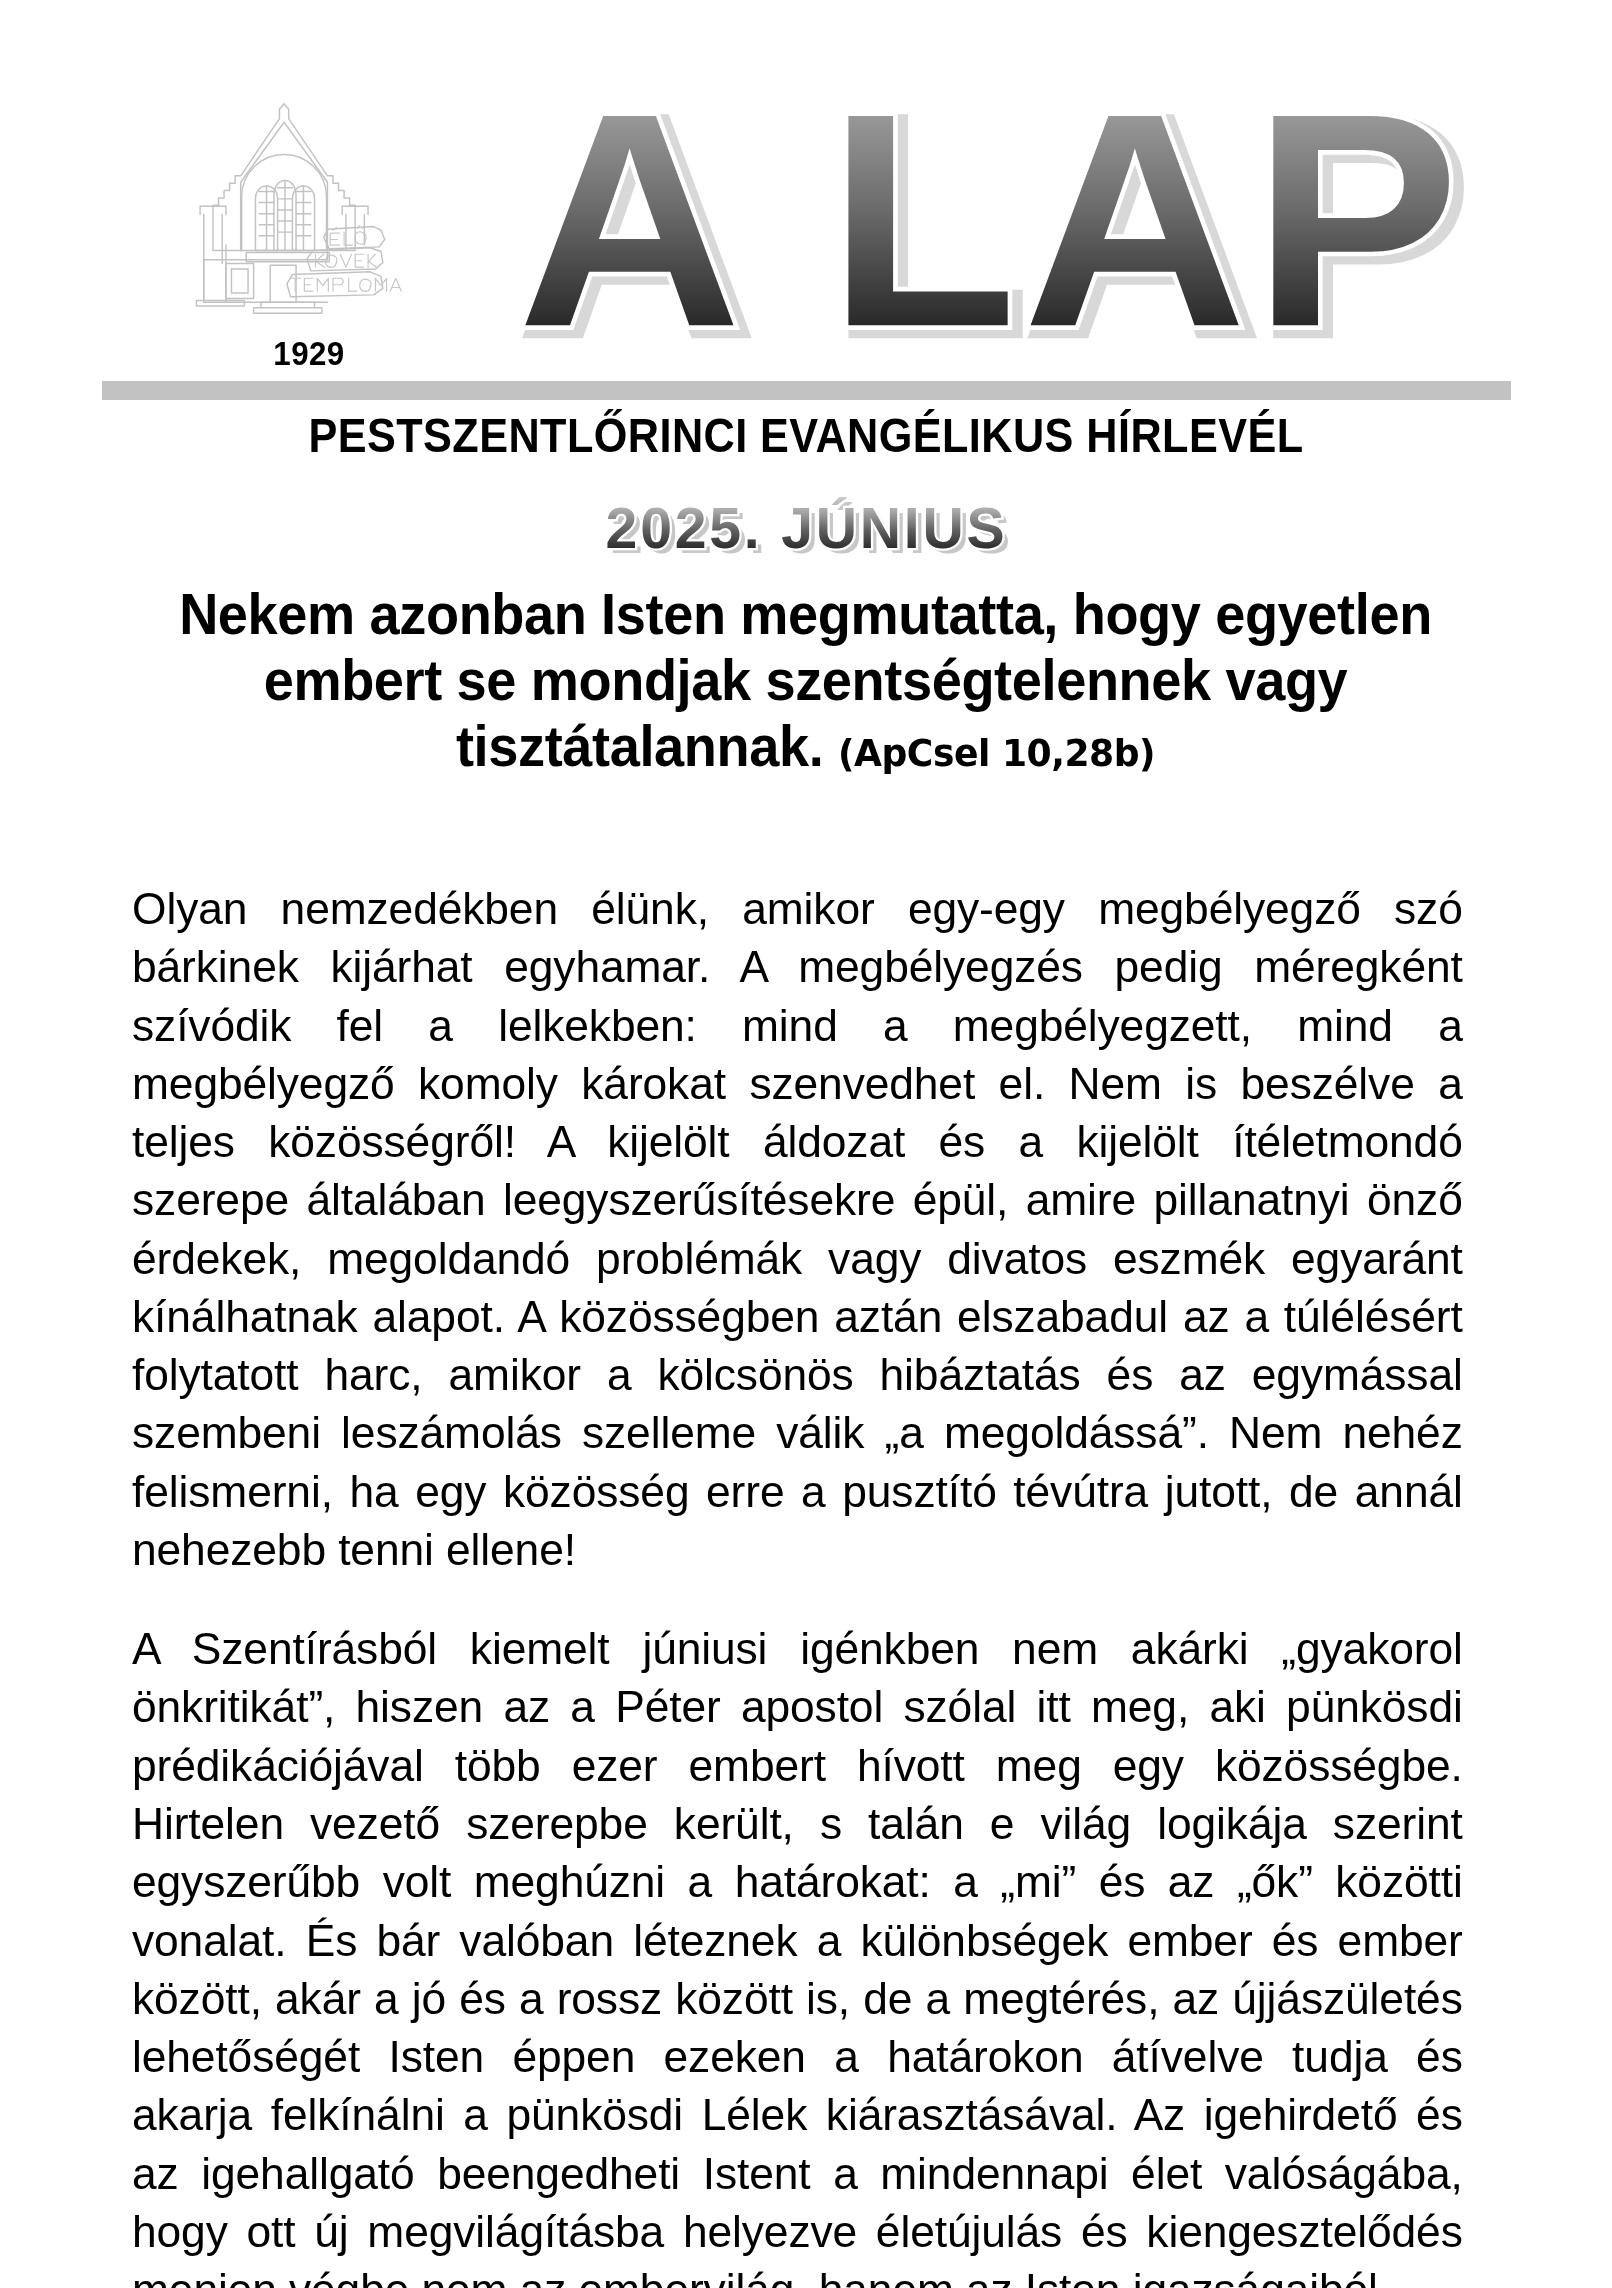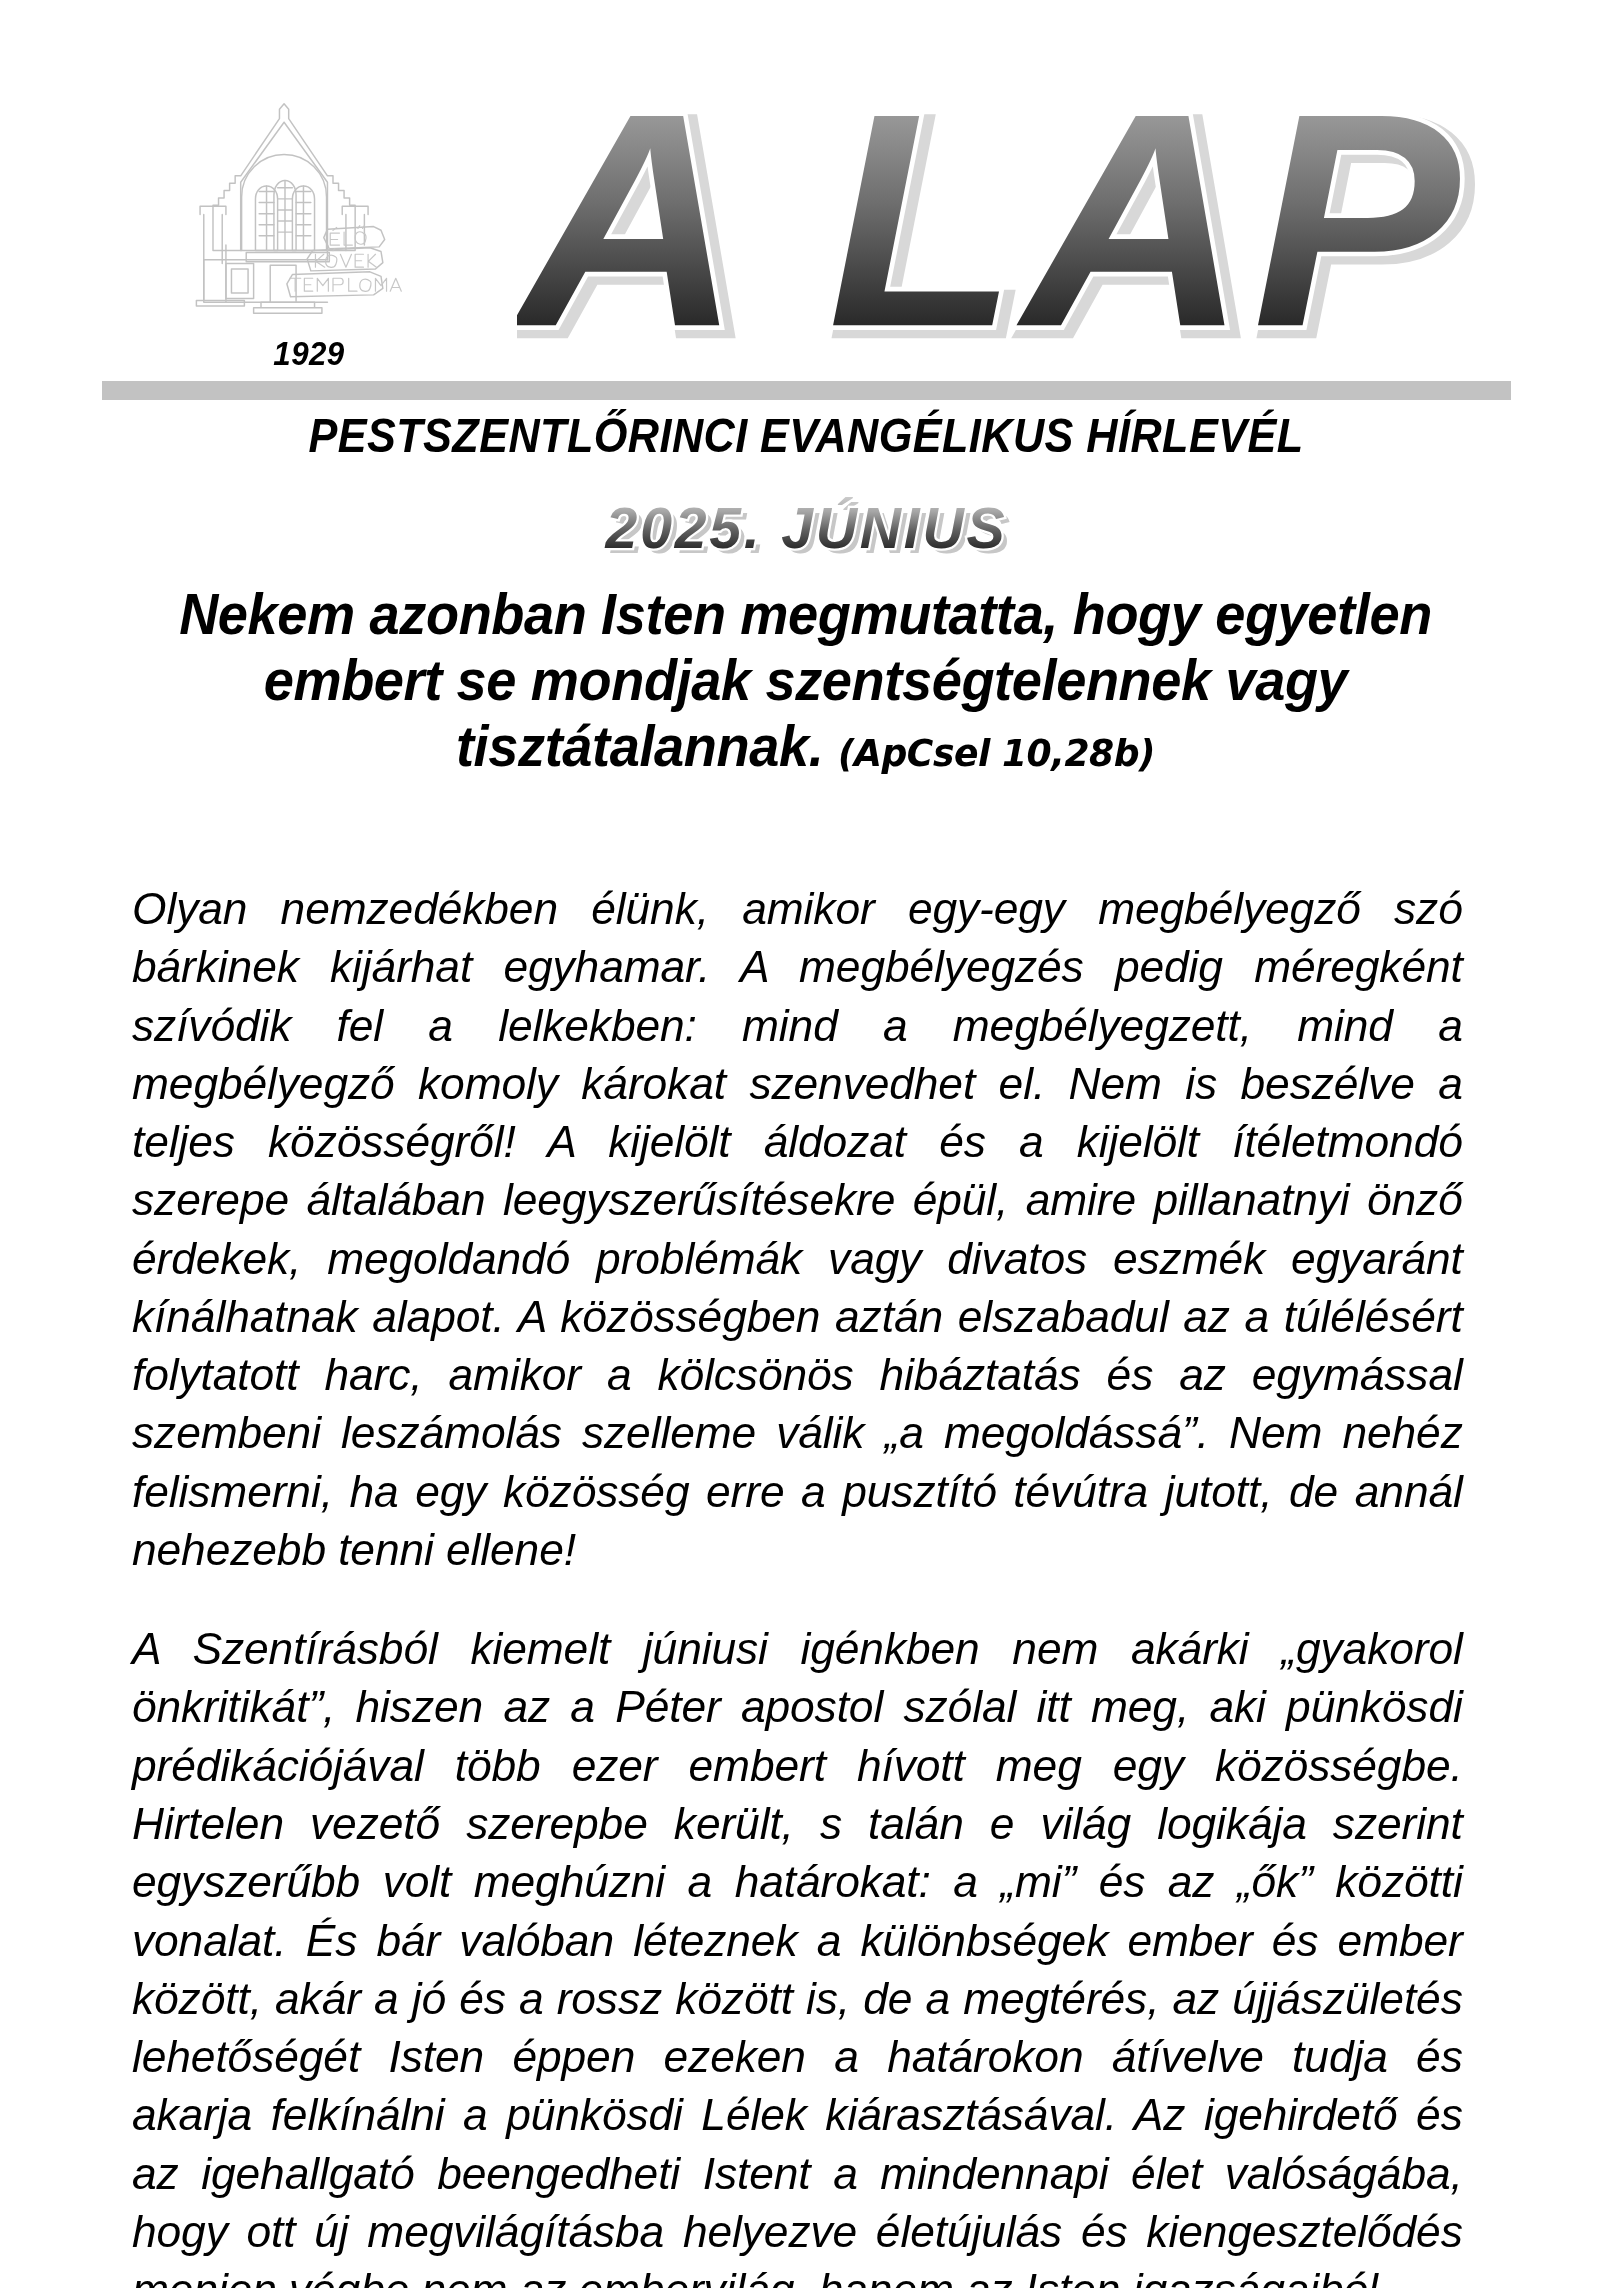--- a/index.html
+++ b/index.html
@@ -15,21 +15,20 @@
     overflow: hidden;
     font-family: "Liberation Sans", "DejaVu Sans", sans-serif;
     color: #000000;
     -webkit-font-smoothing: antialiased;
   }
 
   .page {
     position: absolute;
     inset: 0;
     background: #ffffff;
-    font-style: italic;
   }
 
   
   .masthead {
     position: absolute;
     left: 0;
     top: 0;
     width: 1612px;
     height: 388px;
   }

